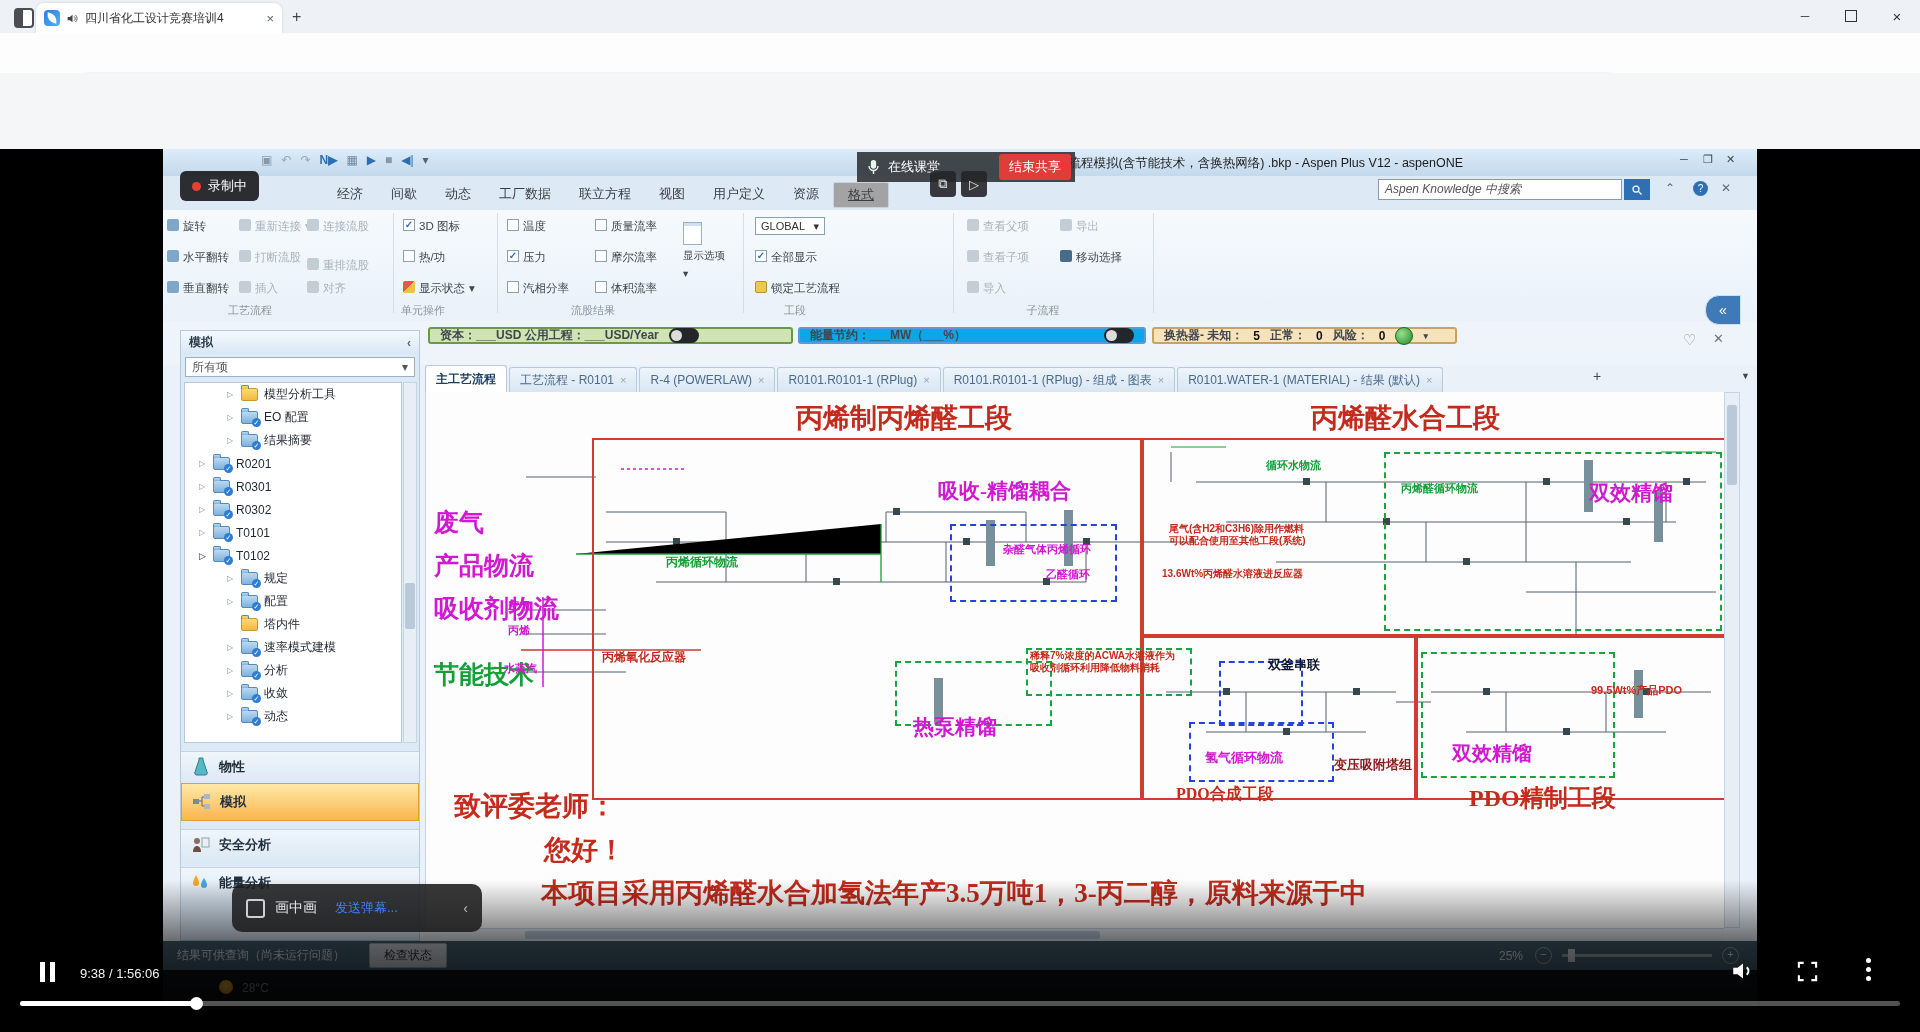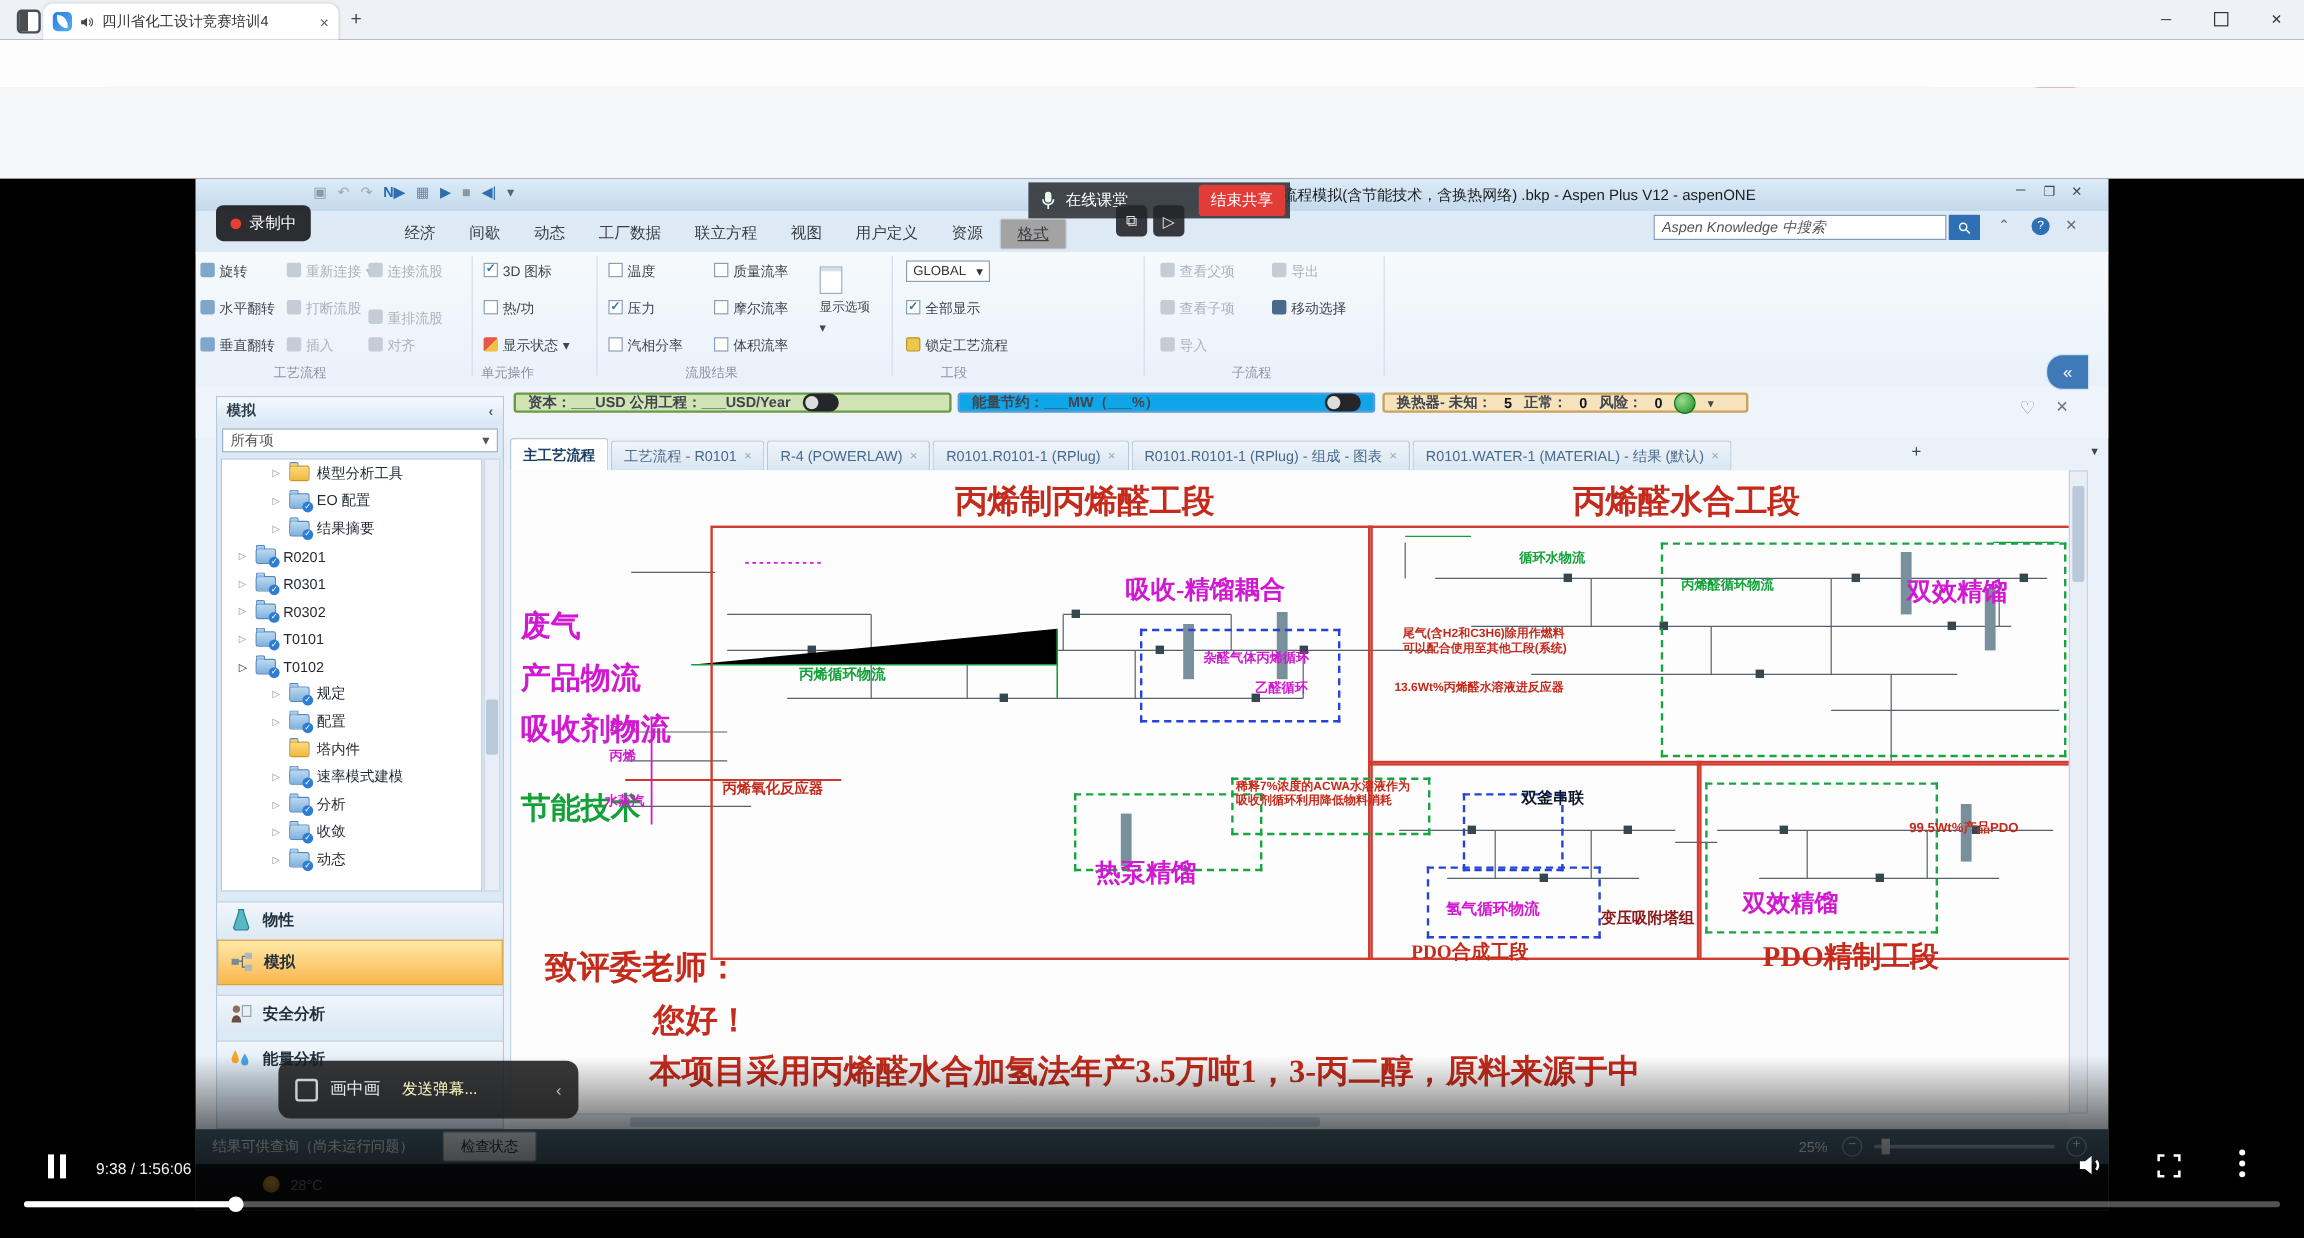--- a/index.html
+++ b/index.html
@@ -705,21 +705,21 @@
       <div class="a pipic" style="left:798px">▷</div>
       <div class="a fab">«</div>
     </div>
   </div>
 
   <div class="a vgrad"></div>
 
   <div class="a pippanel">
     <span class="pipbox"></span>
     <span style="color:#e8e8e8;font-size:14px">画中画</span>
-    <span style="color:#fef9c3;font-size:13px;margin-left:8px">发送弹幕...</span>
+    <span style="color:#3b82f6;font-size:13px;margin-left:8px">发送弹幕...</span>
     <span style="color:#bbb;font-size:14px;margin-left:auto">‹</span>
   </div>
 
   <div class="a pause">
       <i></i>
       <i></i>
     </div>
   <div class="a ptime">9:38 / 1:56:06</div>
 
   <svg class="a" style="left:1730px;top:958px" width="26" height="26" viewBox="0 0 24 24">

